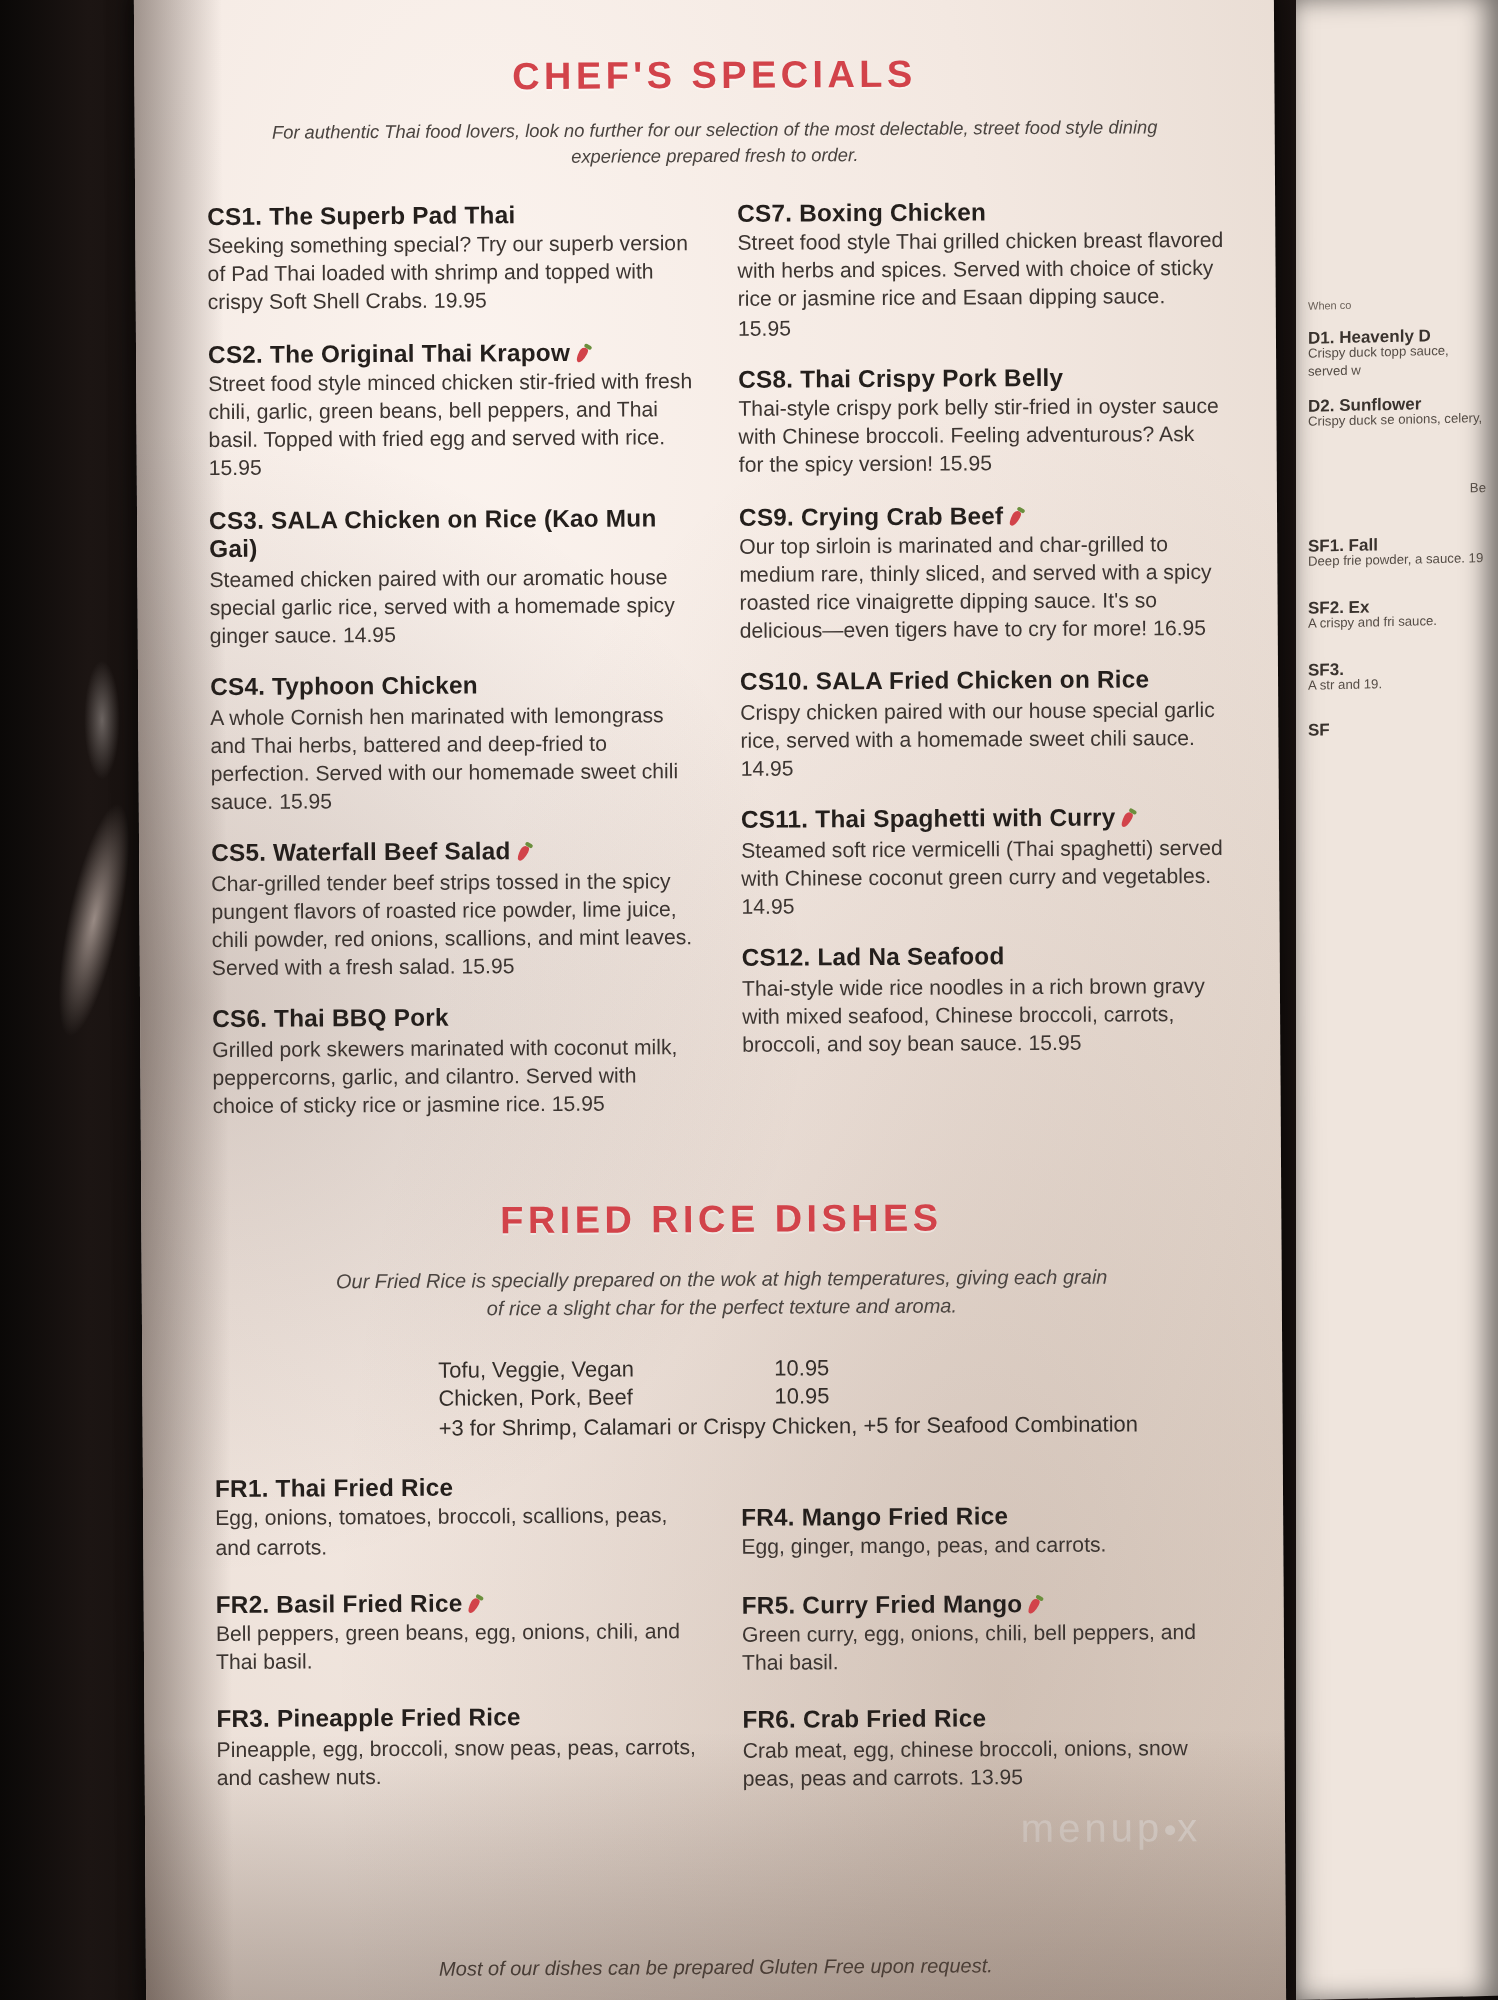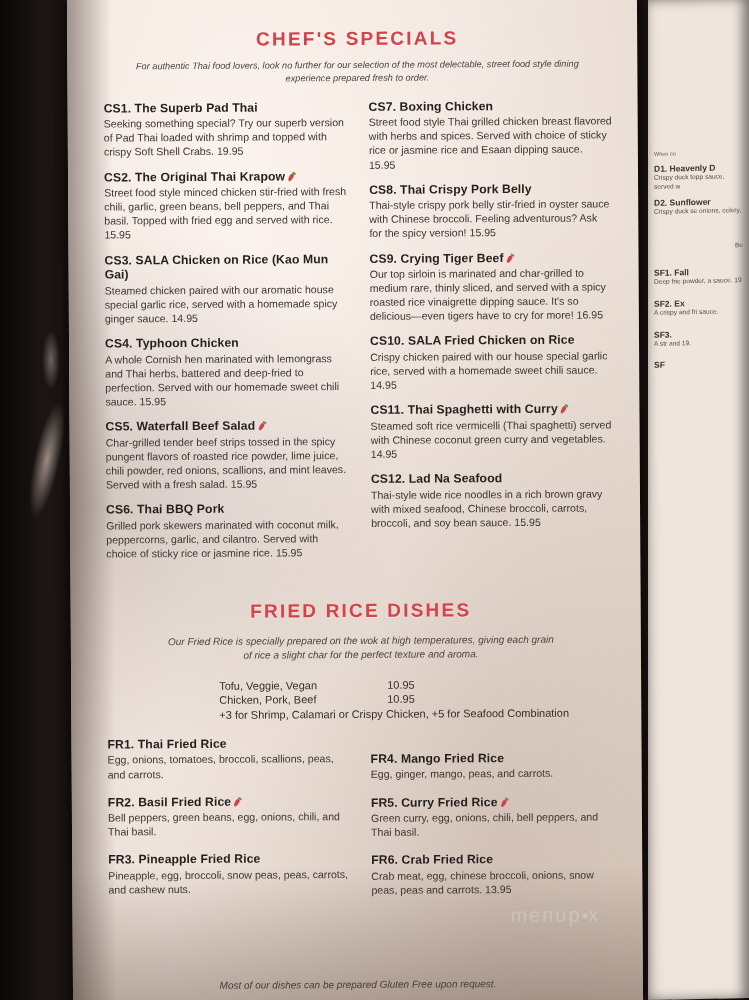--- a/index.html
+++ b/index.html
@@ -315,21 +315,21 @@
             <div class="item-name">CS7. Boxing Chicken</div>
             <div class="item-desc">Street food style Thai grilled chicken breast flavored with herbs and spices. Served with choice of sticky rice or jasmine rice and Esaan dipping sauce. 15.95</div>
           </div>
 
           <div class="item">
             <div class="item-name">CS8. Thai Crispy Pork Belly</div>
             <div class="item-desc">Thai-style crispy pork belly stir-fried in oyster sauce with Chinese broccoli. Feeling adventurous? Ask for the spicy version! 15.95</div>
           </div>
 
           <div class="item">
-            <div class="item-name"><span>CS9. Crying Tiger Beef</span><span class="chili"></span></div>
+            <div class="item-name"><span>CS9. Crying Crab Beef</span><span class="chili"></span></div>
             <div class="item-desc">Our top sirloin is marinated and char-grilled to medium rare, thinly sliced, and served with a spicy roasted rice vinaigrette dipping sauce. It's so delicious—even tigers have to cry for more! 16.95</div>
           </div>
 
           <div class="item">
             <div class="item-name">CS10. SALA Fried Chicken on Rice</div>
             <div class="item-desc">Crispy chicken paired with our house special garlic rice, served with a homemade sweet chili sauce. 14.95</div>
           </div>
 
           <div class="item">
             <div class="item-name"><span>CS11. Thai Spaghetti with Curry</span><span class="chili"></span></div>
@@ -380,21 +380,21 @@
         </div>
 
         <div class="fr-col right">
 
           <div class="item" style="margin-bottom:14px;">
             <div class="item-name">FR4. Mango Fried Rice</div>
             <div class="item-desc">Egg, ginger, mango, peas, and carrots.</div>
           </div>
 
           <div class="item" style="margin-bottom:14px;">
-            <div class="item-name"><span>FR5. Curry Fried Rice</span><span class="chili"></span></div>
+            <div class="item-name"><span>FR5. Curry Fried Mango</span><span class="chili"></span></div>
             <div class="item-desc">Green curry, egg, onions, chili, bell peppers, and Thai basil.</div>
           </div>
 
           <div class="item">
             <div class="item-name">FR6. Crab Fried Rice</div>
             <div class="item-desc">Crab meat, egg, chinese broccoli, onions, snow peas, peas and carrots. 13.95</div>
           </div>
 
         </div>
       </div>

